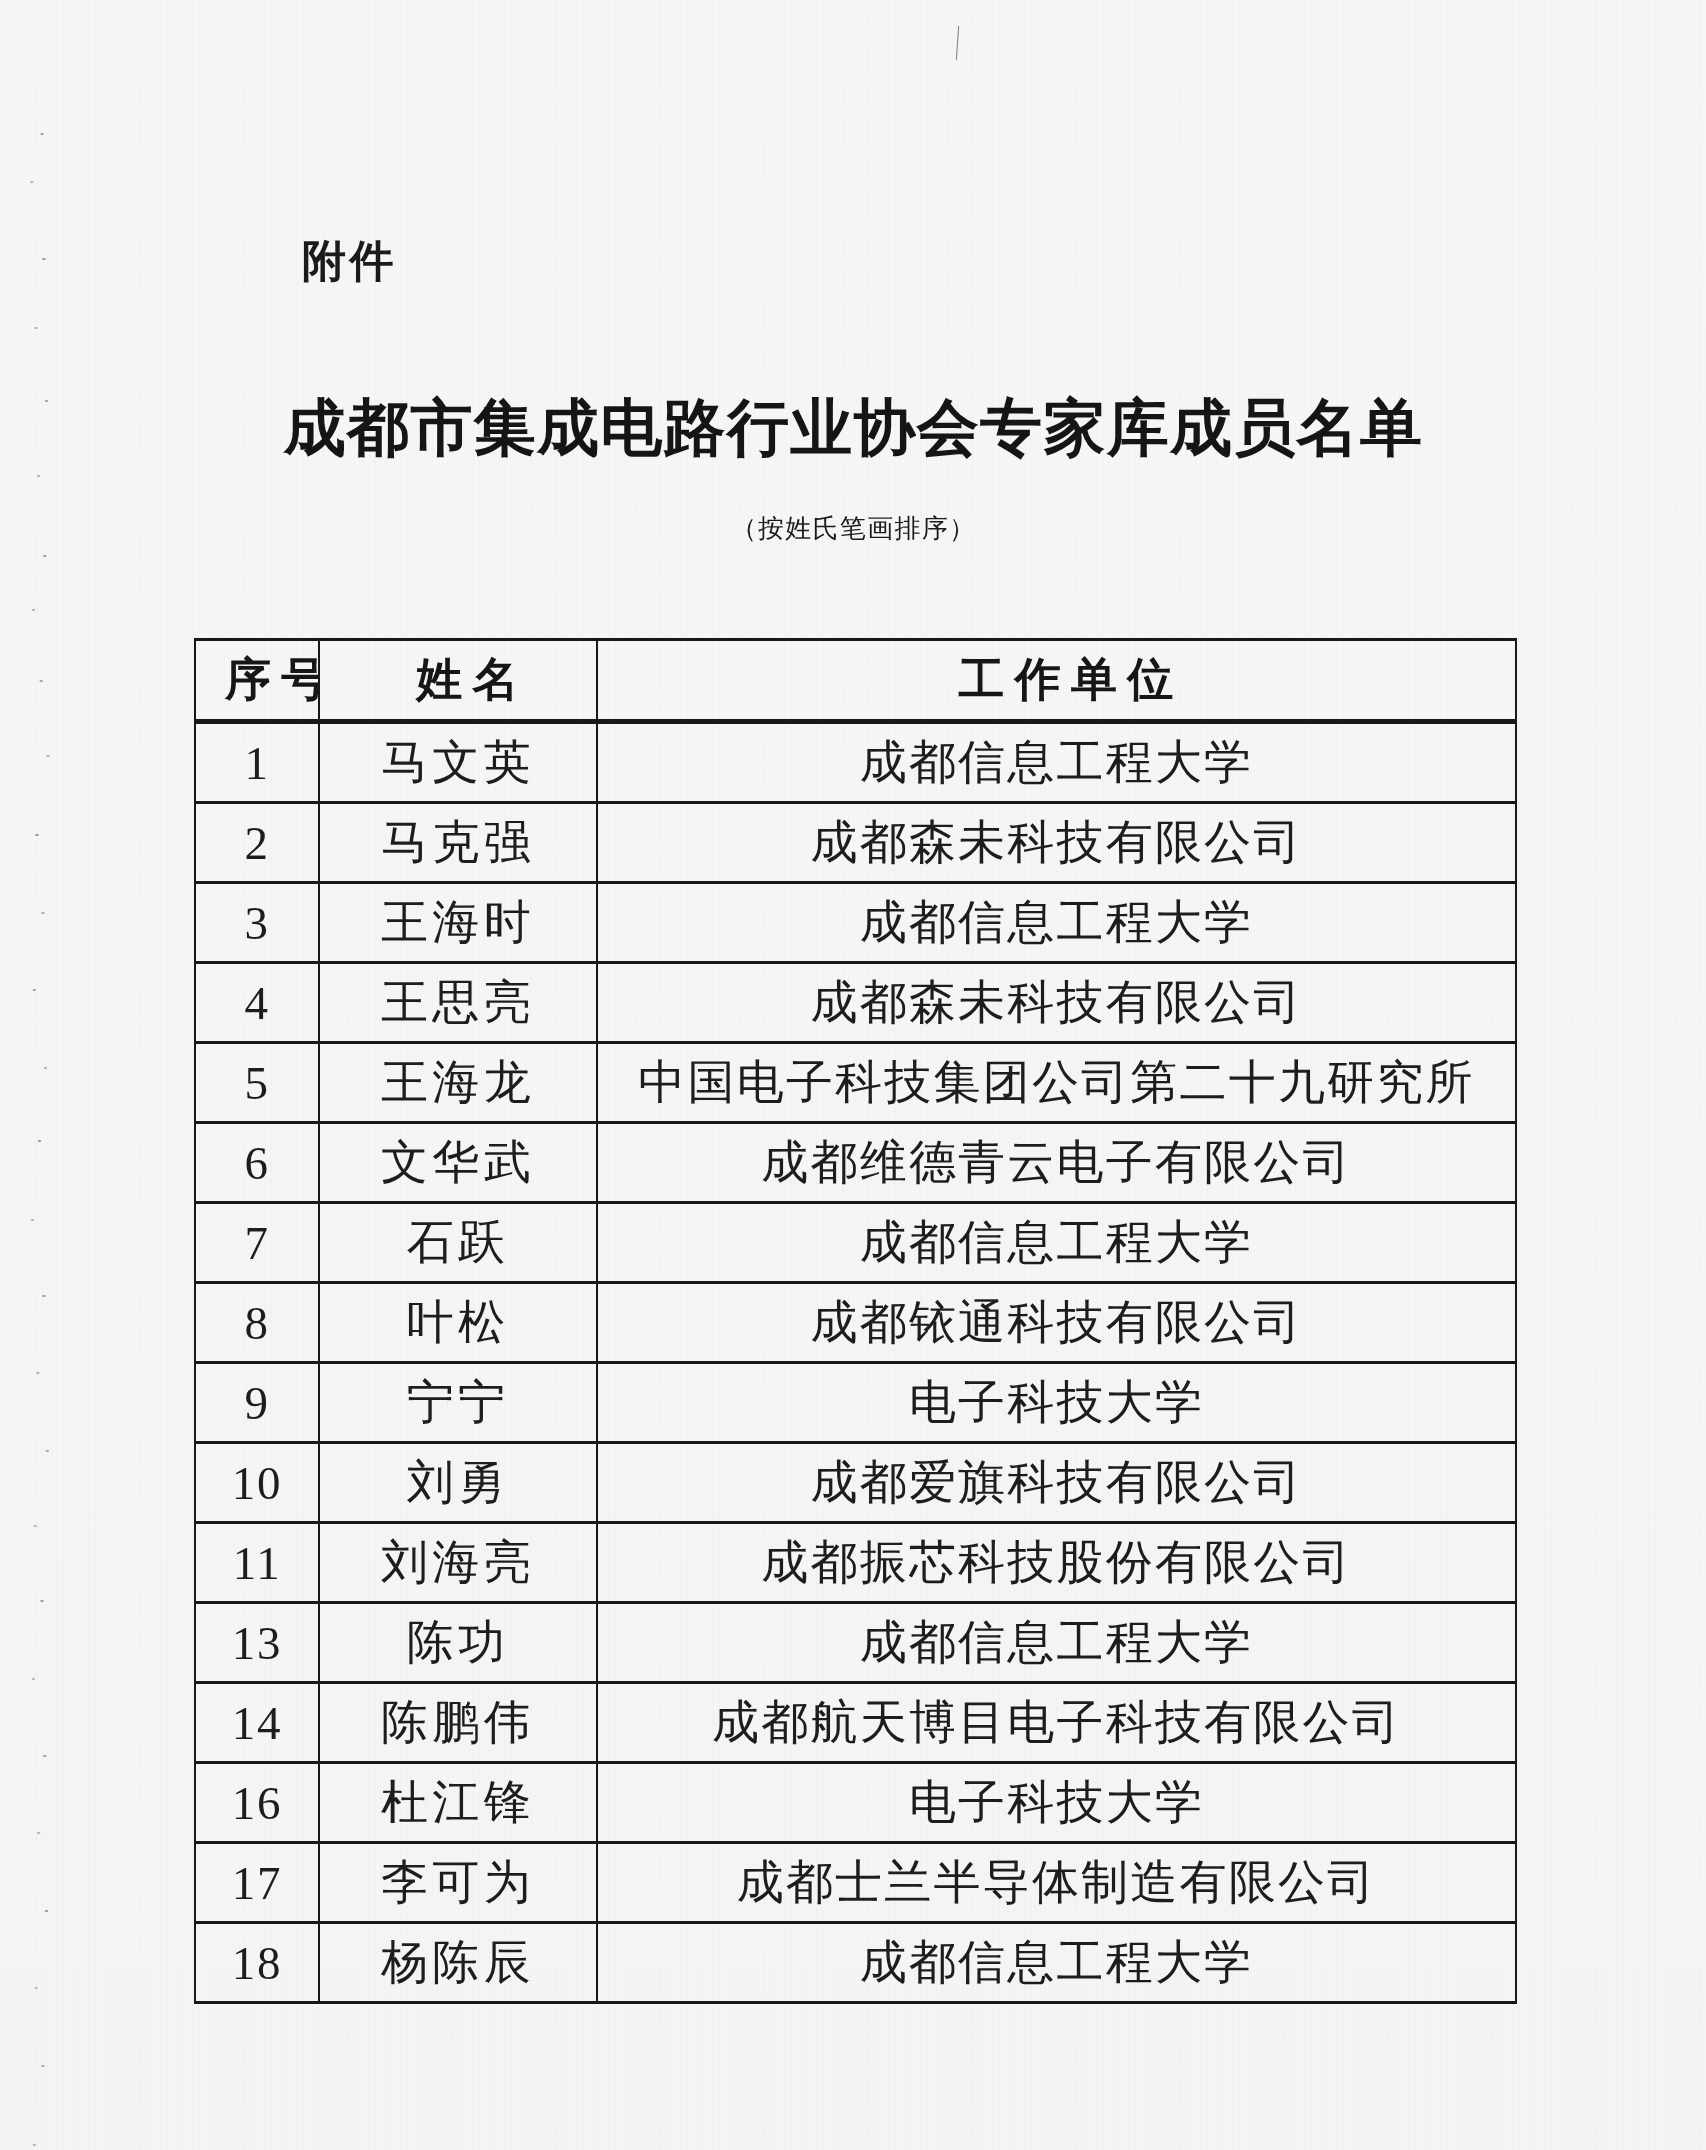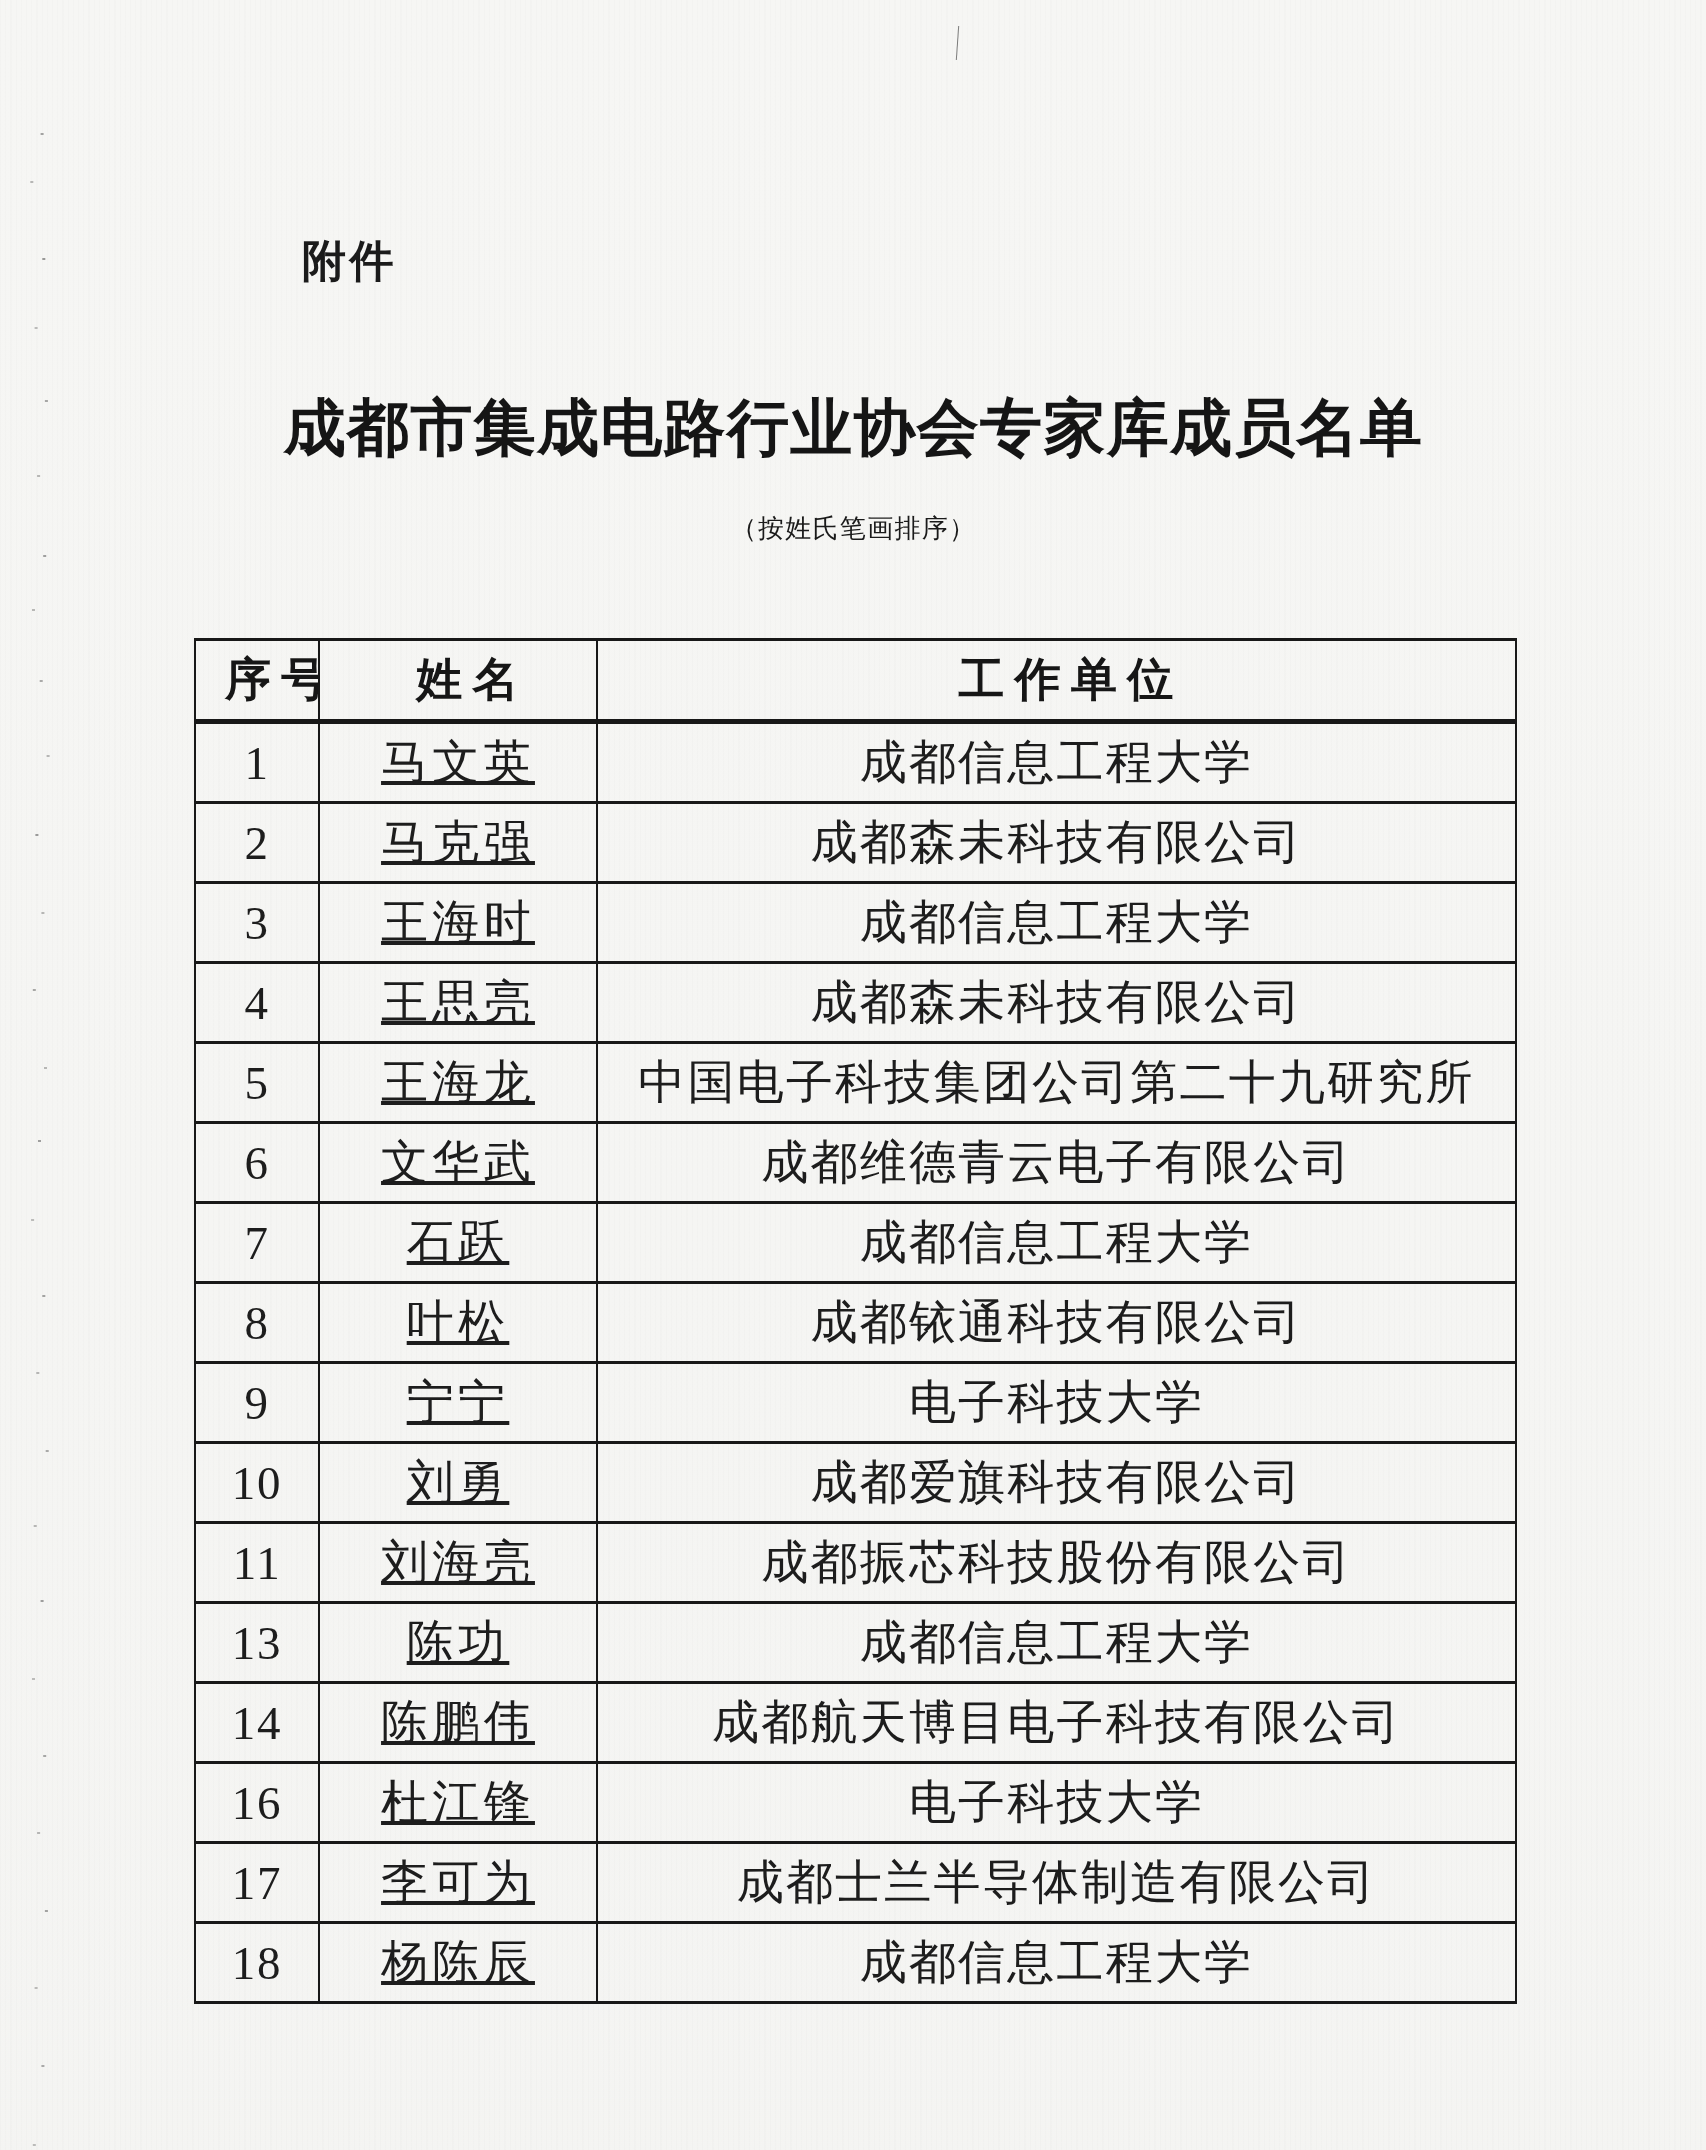--- a/index.html
+++ b/index.html
@@ -100,21 +100,21 @@
     border-bottom-width:5.6px;
     color:#161616;
     padding-left:29px;
   }
   table.members tbody td{
     height:77px;
     font-size:47px;
     color:#1d1d1d;
   }
   td.no-cell{font-size:44px;letter-spacing:1.7px;}
-  td.name-cell{letter-spacing:4.3px;text-decoration:underline;}
+  td.name-cell{letter-spacing:4.3px;}
   td.org-cell{letter-spacing:2.2px;}
 </style>
 </head>
 <body>
 
 <div class="page">
   <div class="noise"></div>
   <div class="seam"></div>
 
   <div class="attachment">附件</div>

